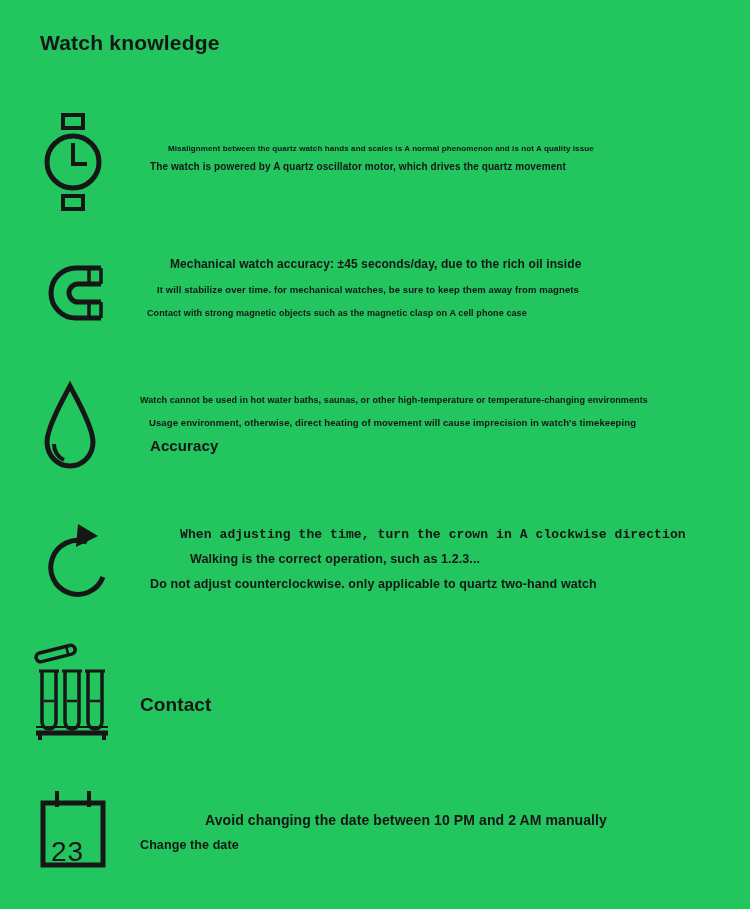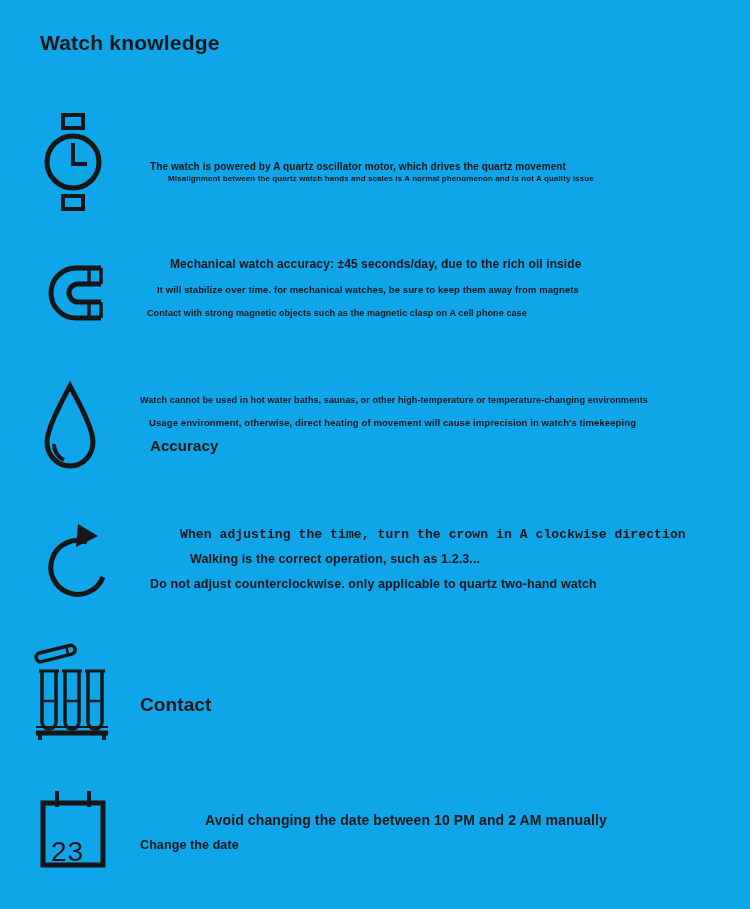--- a/index.html
+++ b/index.html
@@ -1,21 +1,21 @@
 <!DOCTYPE html>
 <html><head>
 <meta charset="utf-8">
 <style>
   * { box-sizing: border-box; }
   html, body { margin: 0; padding: 0; background: #ffffff; }
   #page {
     position: relative;
     width: 750px;
     height: 909px;
-    background: #0ea5e9;
+    background: #22c55e;
     font-family: "Liberation Sans", sans-serif;
     color: #161616;
     overflow: hidden;
   }
   .ln {
     position: absolute;
     font-weight: 700;
     white-space: nowrap;
     letter-spacing: 0.1px;
     color: #161616;
@@ -41,21 +41,21 @@
   <div class="ln title" style="left:40px; top:31px; font-size:21px;">Watch knowledge</div>
 
   <div class="icon" style="left:44px; top:112px;">
     <svg width="58" height="100" viewBox="0 0 58 100" aria-hidden="true">
       <rect x="19" y="3" width="20" height="13" fill="none" stroke="#161616" stroke-width="4"></rect>
       <circle cx="29" cy="50" r="26" fill="none" stroke="#161616" stroke-width="5"></circle>
       <path d="M29,52 V33 M29,52 H41" fill="none" stroke="#161616" stroke-width="4" stroke-linecap="square"></path>
       <rect x="19" y="84" width="20" height="13" fill="none" stroke="#161616" stroke-width="4"></rect>
     </svg>
   </div>
-  <div class="ln" style="left:168px; top:144px; font-size:8px;margin-top:30px;">Misalignment between the quartz watch hands and scales is A normal phenomenon and is not A quality issue</div>
+  <div class="ln" style="left:168px; top:144px; font-size:8px;">Misalignment between the quartz watch hands and scales is A normal phenomenon and is not A quality issue</div>
   <div class="ln" style="left:150px; top:161px; font-size:10px;">The watch is powered by A quartz oscillator motor, which drives the quartz movement</div>
 
   <div class="icon" style="left:44px; top:261px;">
     <svg width="60" height="64" viewBox="0 0 60 64" aria-hidden="true">
       <path d="M57,7 H32 A25,25 0 0 0 32,57 H57" fill="none" stroke="#161616" stroke-width="5"></path>
       <path d="M57,23 H34 A9,9 0 0 0 34,41 H57" fill="none" stroke="#161616" stroke-width="5"></path>
       <path d="M57,7 V23 M57,41 V57 M45,7 V23 M45,41 V57" fill="none" stroke="#161616" stroke-width="3.5"></path>
     </svg>
   </div>
   <div class="ln" style="left:150px; top:257px; font-size:12px;padding-left:20px;">Mechanical watch accuracy: ±45 seconds/day, due to the rich oil inside</div>

